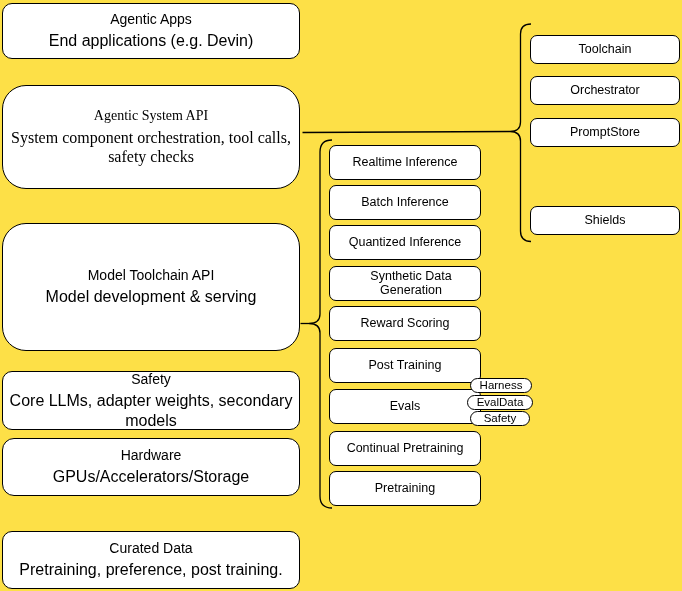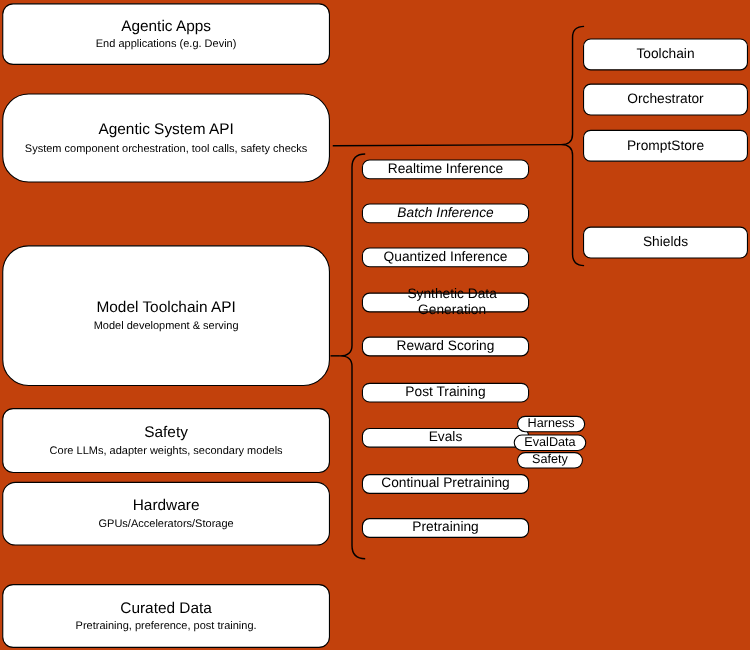--- a/index.html
+++ b/index.html
@@ -1,30 +1,30 @@
 <!DOCTYPE html>
 <html><head>
 <meta charset="utf-8">
 <style>
   html,body{margin:0;padding:0;background:#ffffff;}
   .canvas{
-    position:relative;width:682px;height:591px;background:#c2410c;
+    position:relative;width:682px;height:591px;background:#fde047;
     font-family:"Liberation Sans",sans-serif;color:#000000;overflow:hidden;
   }
   .overlay{position:absolute;left:0;top:0;width:682px;height:591px;pointer-events:none;}
   .box{
     position:absolute;background:#ffffff;border:1.4px solid #000000;box-sizing:border-box;
     display:flex;flex-direction:column;align-items:center;justify-content:center;
     text-align:center;
   }
   .layer{left:2px;width:298px;}
   .layer .title{font-size:14px;line-height:1.15;}
-  .layer .subtitle{font-size:10px;line-height:1.2;margin-top:4px;text-align:center;}
+  .layer .subtitle{font-size:16px;line-height:1.2;margin-top:4px;text-align:center;}
   .node{font-size:12.5px;line-height:1.1;}
-  .mid{left:329px;width:152px;height:18px;border-radius:7px;}
+  .mid{left:329px;width:152px;height:35px;border-radius:7px;}
   .right{left:530px;width:150px;height:29px;border-radius:7px;}
   .pill{
     position:absolute;height:15px;border-radius:9px;font-size:11.5px;line-height:13px;
     background:#ffffff;border:1.4px solid #000000;box-sizing:border-box;
     display:flex;align-items:center;justify-content:center;text-align:center;
   }
 </style>
 </head>
 <body>
 
@@ -35,21 +35,21 @@
     <path d="M 531 24 Q 520.5 24 520.5 34 L 520.5 122 Q 520.5 131.5 510 131.5 Q 520.5 131.5 520.5 141 L 520.5 231 Q 520.5 241.5 531 241.5"></path>
     <path d="M 302.5 132.5 L 510 131.5"></path>
     <path d="M 300.5 323.5 L 309 323.5"></path>
   </svg>
 
   <div class="box layer" style="top:3px;height:56px;border-radius:10px;">
     <div class="title">Agentic Apps</div>
     <div class="subtitle">End applications (e.g. Devin)</div>
   </div>
 
-  <div class="box layer" style="top:85px;height:81px;border-radius:24px;">
+  <div class="box layer" style="top:85px;height:104px;border-radius:24px;font-family:Liberation Serif, serif;">
     <div class="title">Agentic System API</div>
     <div class="subtitle">System component orchestration, tool calls, safety checks</div>
   </div>
 
   <div class="box layer" style="top:223px;height:128px;border-radius:24px;">
     <div class="title">Model Toolchain API</div>
     <div class="subtitle">Model development &amp; serving</div>
   </div>
 
   <div class="box layer" style="top:371px;height:59px;border-radius:10px;">
@@ -63,21 +63,21 @@
   </div>
 
   <div class="box layer" style="top:531px;height:58px;border-radius:10px;">
     <div class="title">Curated Data</div>
     <div class="subtitle">Pretraining, preference, post training.</div>
   </div>
 
   <div class="box node mid" style="top:145px;">
     <span>Realtime Inference</span>
   </div>
-  <div class="box node mid" style="top:185px;font-style:italic;">
+  <div class="box node mid" style="top:185px;">
     <span>Batch Inference</span>
   </div>
   <div class="box node mid" style="top:225px;">
     <span>Quantized Inference</span>
   </div>
   <div class="box node mid" style="top:266px;padding-left:12px;">
     <span>Synthetic Data Generation</span>
   </div>
   <div class="box node mid" style="top:306px;">
     <span>Reward Scoring</span>

